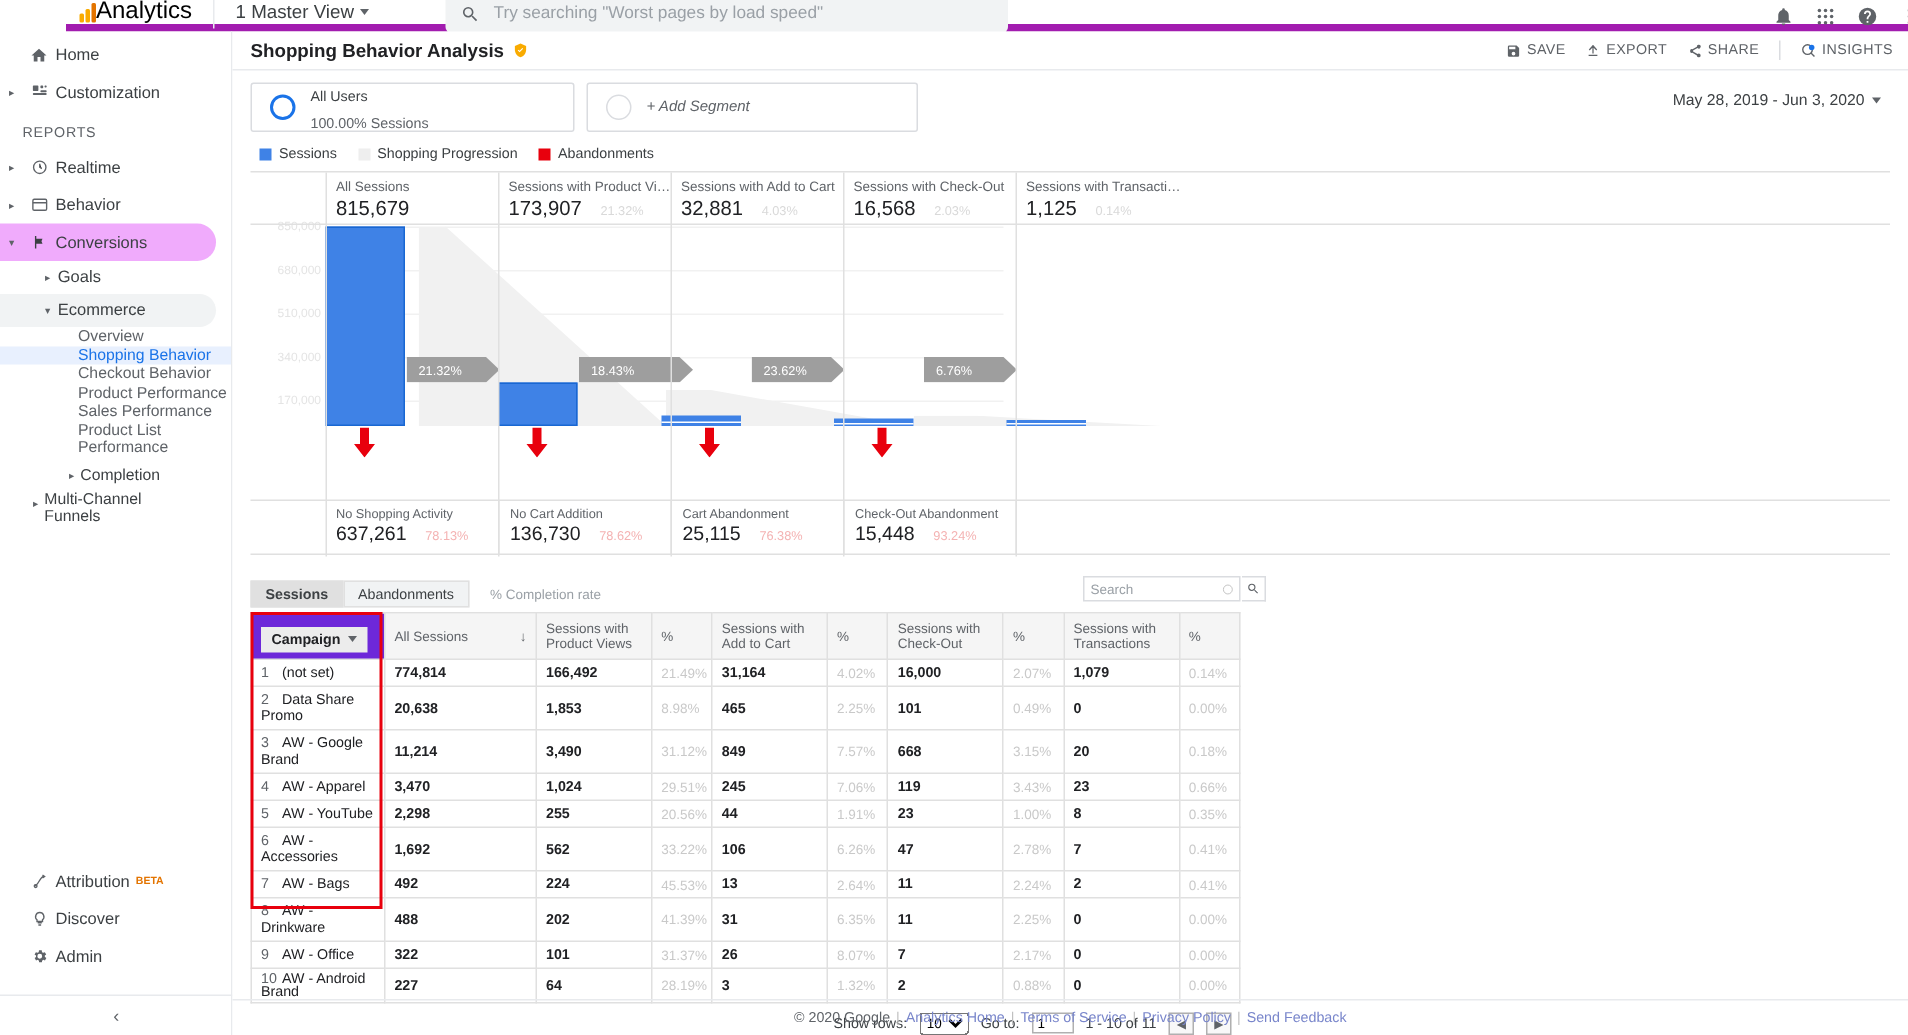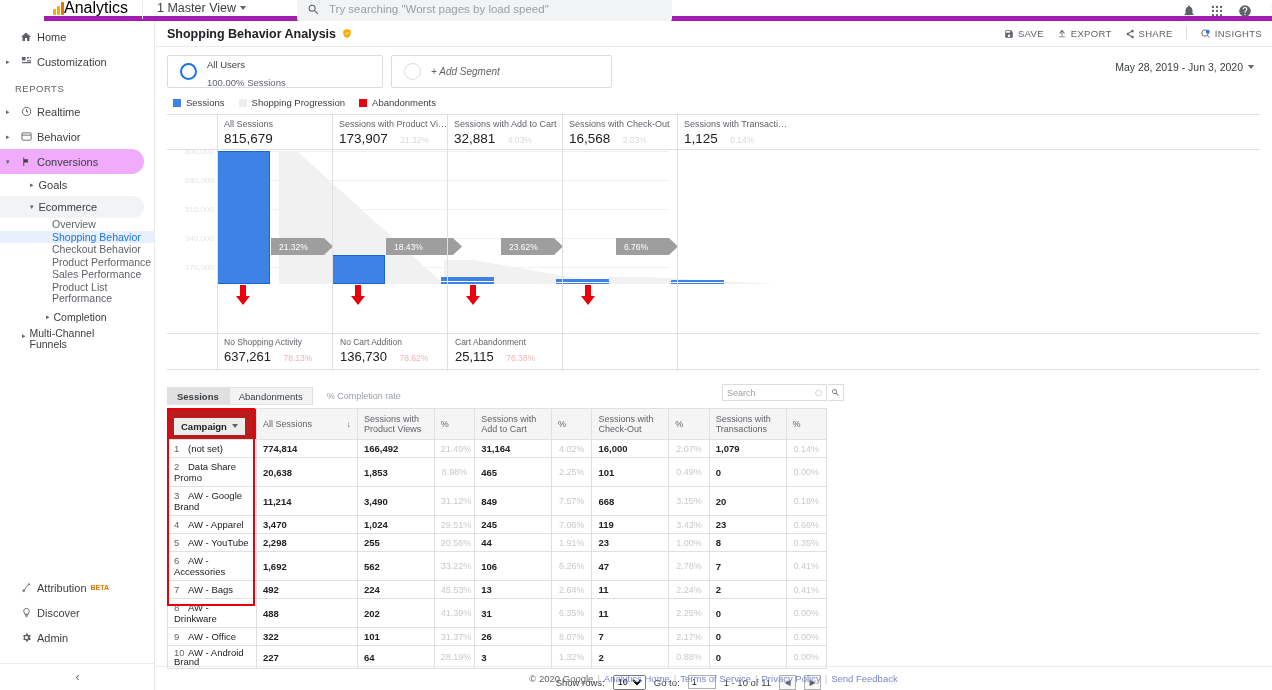--- a/index.html
+++ b/index.html
@@ -166,34 +166,34 @@
   }
   .tsearch input { border:none; outline:none; font-size:9px; width:100%; font-family:inherit; color:#3c4043; }
   .tsearch input::placeholder { color:#9aa0a6; }
   .sbtn { width:16px; height:17px; border:1px solid #dadce0; border-left:none; display:flex;align-items:center;justify-content:center; background:#fff; cursor:pointer; }
 
   table { border-collapse:collapse; width:660px; table-layout:fixed; }
   thead th {
     background:#f5f5f5; border:1px solid #e0e0e0; font-size:9px; color:#5f6368;
     font-weight:normal; text-align:left; padding:4px 6px; height:31px; vertical-align:middle;
   }
-  th.dimh { background:#b91c1c; padding:0; }
+  th.dimh { background:#6d28d9; padding:0; }
   .dim-pill {
     display:inline-flex; align-items:center; gap:5px; background:#ececec;
     font-size:9.5px; color:#202124; font-weight:bold; padding:3px 7px; margin:4px 0 0 6px; cursor:pointer;
   }
   th .sortarrow { float:right; color:#5f6368; font-size:9px; }
   tbody td {
     border:1px solid #e0e0e0; font-size:9.5px; color:#202124; padding:3px 6px;
     height:18px; vertical-align:middle; background:#fff;
   }
   td.idx { color:#202124; font-size:9.5px; }
   td.idx .n { color:#5f6368; display:inline-block; width:14px; }
   td.num { font-weight:bold; }
-  td.pct { color:#c9c9c9; text-align:center; font-size:9px; font-weight:normal; }
+  td.pct { color:#c9c9c9; text-align:left; font-size:9px; font-weight:normal; }
   .redbox {
     position:absolute; border:2px solid #e8000d; pointer-events:none;
   }
   .pager { display:flex; align-items:center; justify-content:flex-end; gap:8px; height:26px; font-size:9.5px; color:#3c4043; padding-right:6px; }
   .pager select { font-size:9px; font-family:inherit; height:15px; }
   .pager input { width:28px; height:14px; font-size:9px; font-family:inherit; border:1px solid #b0b0b0; padding-left:3px; }
   .pbtn { width:17px; height:15px; border:1px solid #b0b0b0; background:#f8f8f8; display:flex;align-items:center;justify-content:center; font-size:8px; color:#5f6368; cursor:pointer; }
 
   .footer {
     position:absolute; bottom:0; left:0; width:1117px; height:24px;
@@ -564,20 +564,25 @@
         </div>
         <div style="position:absolute; left:165px; width:115px; padding-left:7px; padding-top:3px; border-left:1px solid #e0e0e0; height:36px;">
           <span class="ab-label">No Cart Addition</span>
           <span class="ab-val">136,730</span>
           <span class="ab-pct">78.62%</span>
         </div>
         <div style="position:absolute; left:280px; width:115px; padding-left:7px; padding-top:3px; border-left:1px solid #e0e0e0; height:36px;">
           <span class="ab-label">Cart Abandonment</span>
           <span class="ab-val">25,115</span>
           <span class="ab-pct">76.38%</span>
+        </div>
+        <div style="position:absolute; left:395px; width:130px; padding-left:7px; padding-top:3px; border-left:1px solid #e0e0e0; height:36px;">
+          <span class="ab-label">Check-Out Abandonment</span>
+          <span class="ab-val">15,448</span>
+          <span class="ab-pct">93.24%</span>
         </div>
         <div style="position:absolute; left:510px; width:115px; border-left:1px solid #e0e0e0; height:36px;"></div>
       </div>
     </div>
 
     <div class="tablewrap">
       <div class="tbar">
         <span class="tab-pill act">Sessions</span>
         <span class="tab-pill">Abandonments</span>
         <span class="tbar-note">% Completion rate</span>

